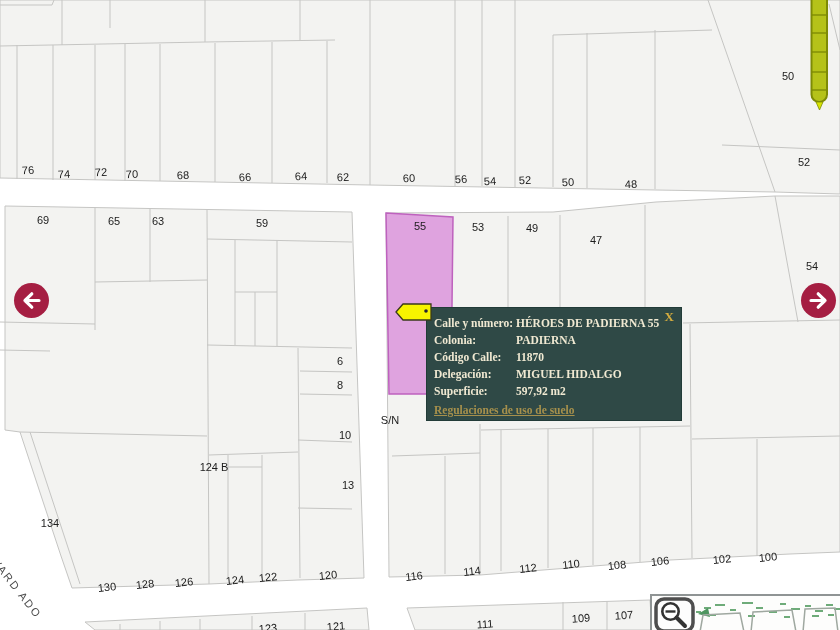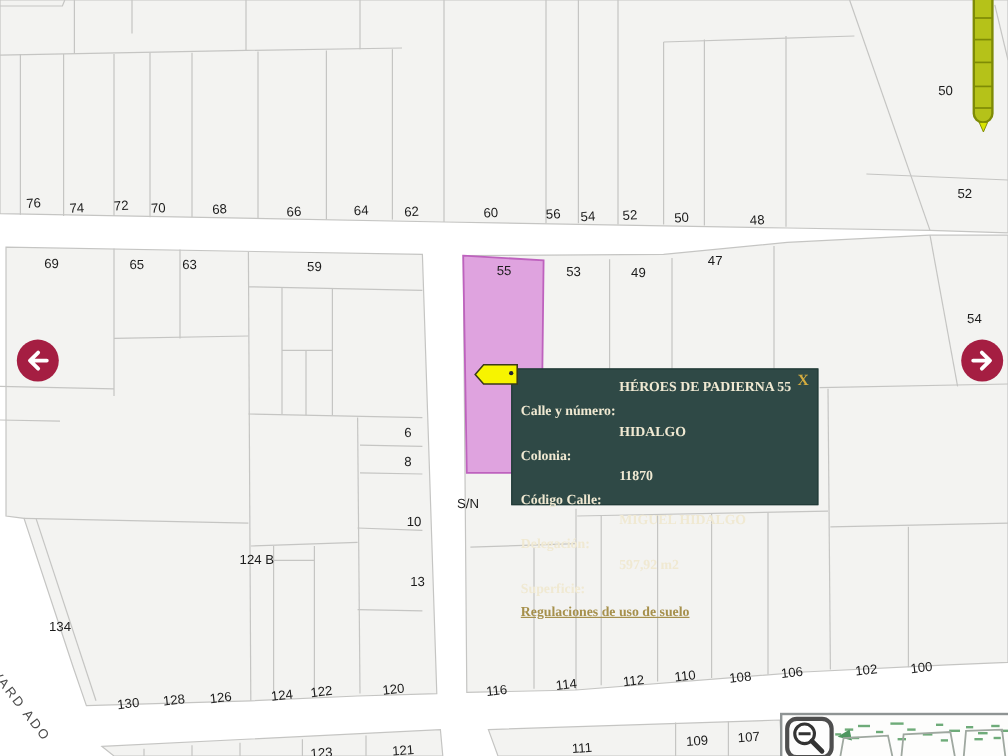--- a/index.html
+++ b/index.html
@@ -14,21 +14,21 @@
                 white-space:nowrap;}
   .nav-arrow{position:absolute;width:35px;height:35px;border-radius:50%;background:#A51E42;
              z-index:15;display:flex;align-items:center;justify-content:center;cursor:pointer;}
   #nav-left{left:14px;top:283px;}
   #nav-right{left:801px;top:283px;}
   #popup{position:absolute;left:426px;top:307px;width:256px;height:114px;z-index:25;
          background:#2F4946;border:1px solid #223B38;box-sizing:border-box;
          color:#F0E9D2;font-family:"Liberation Serif",serif;font-weight:bold;font-size:11.5px;
          padding:8px 8px 4px 7px;}
   .popup-row{display:flex;margin-bottom:3px;line-height:14px;}
-  .popup-row .lab{width:82px;flex:none;margin-top:20px;}
+  .popup-row .lab{width:82px;flex:none;}
   .popup-row .val{flex:1;}
   #popup-link{display:inline-block;margin-top:3px;color:#A6904C;text-decoration:underline;
               cursor:pointer;font-weight:bold;}
   #popup-close{position:absolute;right:7px;top:1px;color:#D4AC3F;font-size:13px;
                font-weight:bold;cursor:pointer;font-family:"Liberation Serif",serif;}
   #marker{position:absolute;left:392px;top:300px;z-index:26;}
   #inset{position:absolute;left:650px;top:594px;width:190px;height:36px;z-index:20;
          border:2px solid #8F9494;background:#fdfdfc;overflow:hidden;}
 </style>
 </head>
@@ -156,21 +156,21 @@
       <span class="parcel-label" style="left: 788px; top: 76px;">50</span>
       <span class="parcel-label" style="left: 804px; top: 162px;">52</span>
       <span class="parcel-label" style="left: 812px; top: 266px;">54</span>
       <span class="parcel-label" style="left: 43px; top: 220px;">69</span>
       <span class="parcel-label" style="left: 114px; top: 221px;">65</span>
       <span class="parcel-label" style="left: 158px; top: 221px;">63</span>
       <span class="parcel-label" style="left: 262px; top: 223px;">59</span>
       <span class="parcel-label" style="left: 420px; top: 226px;">55</span>
       <span class="parcel-label" style="left: 478px; top: 227px;">53</span>
       <span class="parcel-label" style="left: 532px; top: 228px;">49</span>
-      <span class="parcel-label" style="left: 596px; top: 218px;">47</span>
+      <span class="parcel-label" style="left: 596px; top: 240px;">47</span>
       <span class="parcel-label" style="left: 340px; top: 361px;">6</span>
       <span class="parcel-label" style="left: 340px; top: 385px;">8</span>
       <span class="parcel-label" style="left: 345px; top: 435px;">10</span>
       <span class="parcel-label" style="left: 348px; top: 485px;">13</span>
       <span class="parcel-label" style="left: 214px; top: 467px;">124 B</span>
       <span class="parcel-label" style="left: 50px; top: 523px;">134</span>
       <span class="parcel-label" style="left: 390px; top: 420px; text-align: center;">S/N</span>
       <span class="parcel-label" style="left: 107px; top: 587px; transform: translate(-50%, -50%) rotate(-6deg);">130</span>
       <span class="parcel-label" style="left: 145px; top: 584px; transform: translate(-50%, -50%) rotate(-6deg);">128</span>
       <span class="parcel-label" style="left: 184px; top: 582px; transform: translate(-50%, -50%) rotate(-6deg);">126</span>
@@ -206,21 +206,21 @@
   </div>
 
   <div id="popup">
     <span id="popup-close">X</span>
     <div class="popup-row">
       <span class="lab">Calle y número:</span>
       <span class="val">HÉROES DE PADIERNA 55</span>
     </div>
     <div class="popup-row">
       <span class="lab">Colonia:</span>
-      <span class="val">HIDALGO</span>
+      <span class="val">PADIERNA</span>
     </div>
     <div class="popup-row">
       <span class="lab">Código Calle:</span>
       <span class="val">11870</span>
     </div>
     <div class="popup-row">
       <span class="lab">Delegación:</span>
       <span class="val">MIGUEL HIDALGO</span>
     </div>
     <div class="popup-row">

